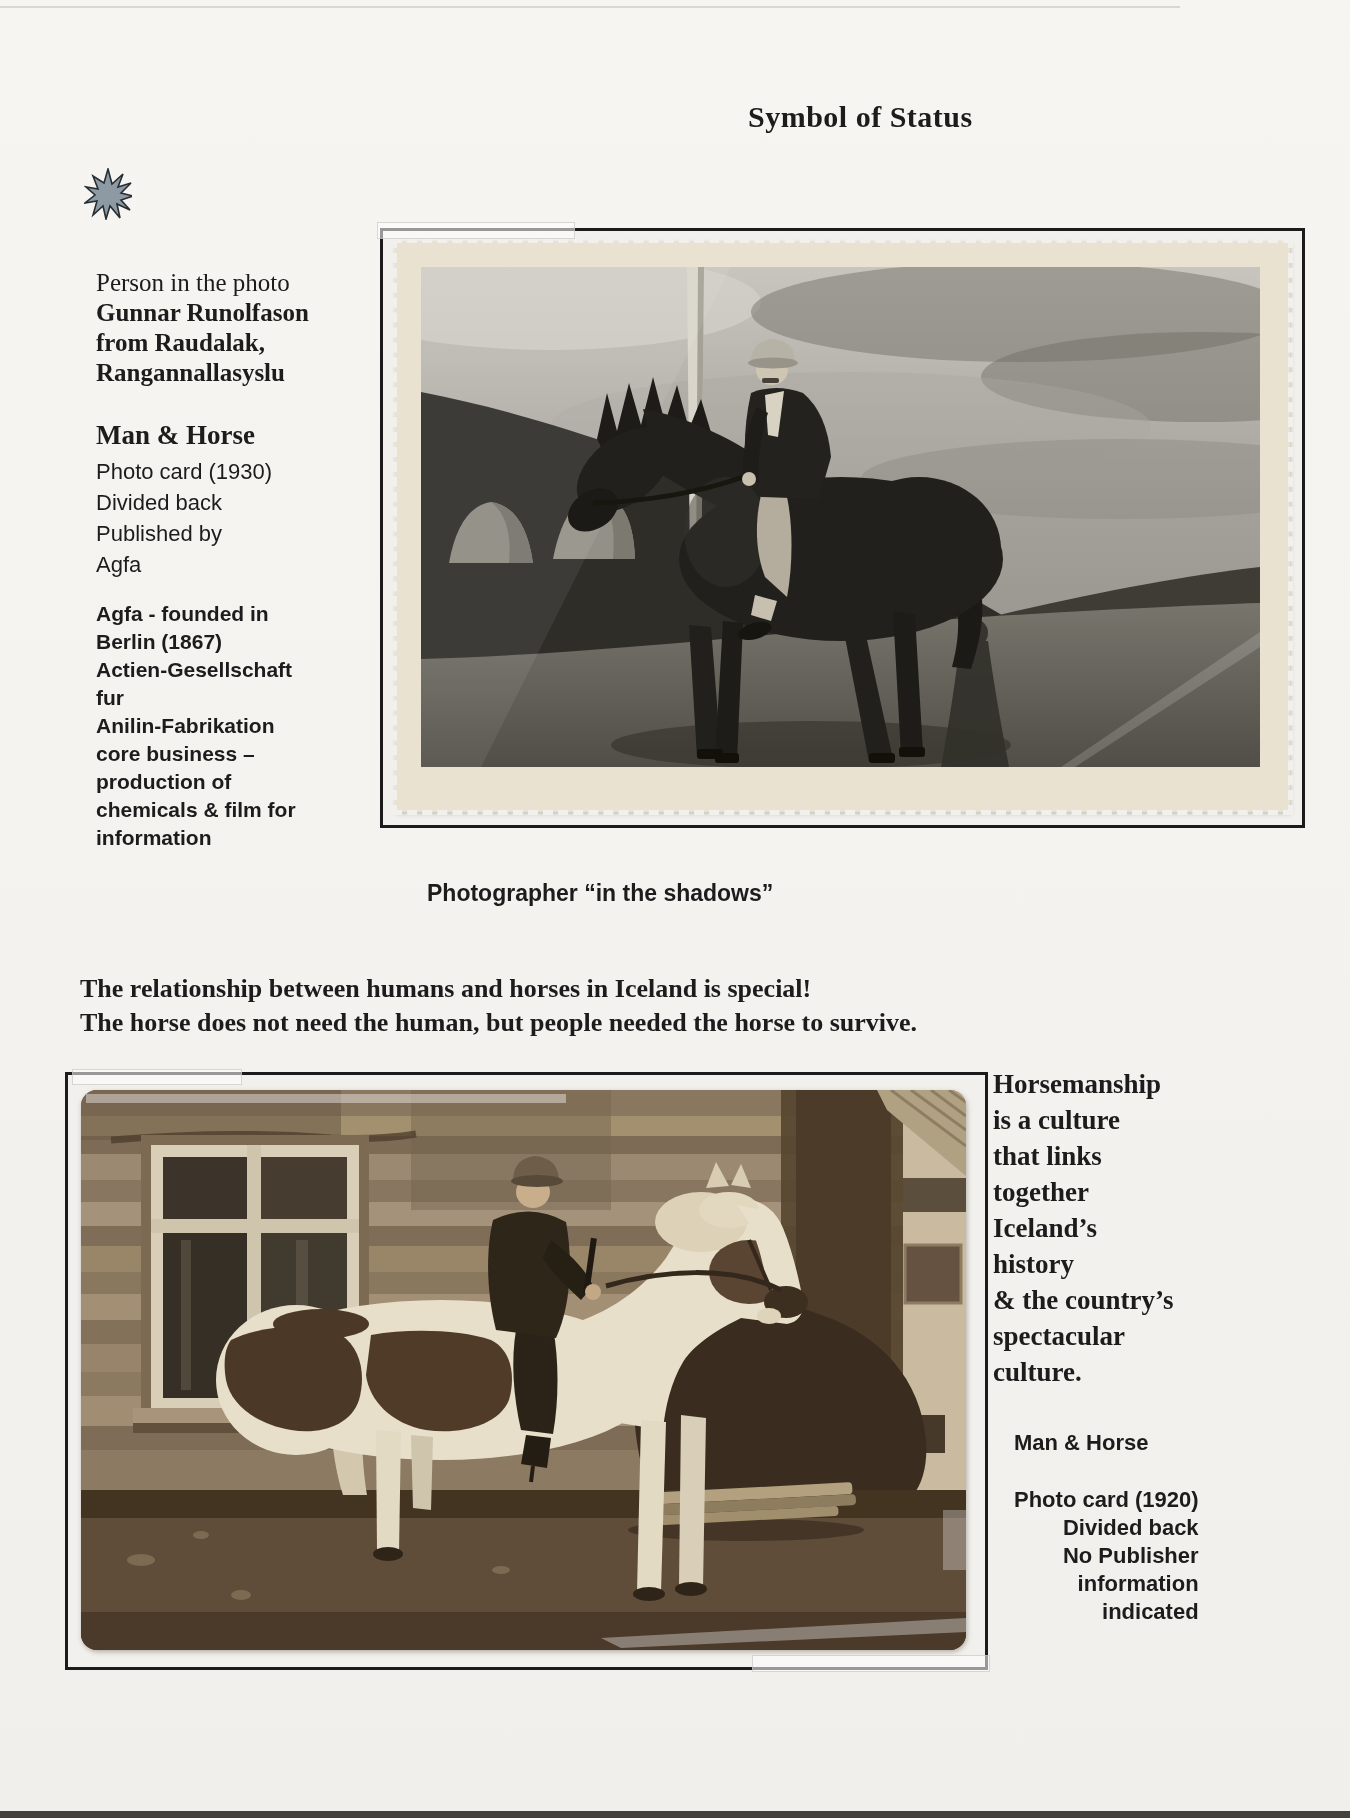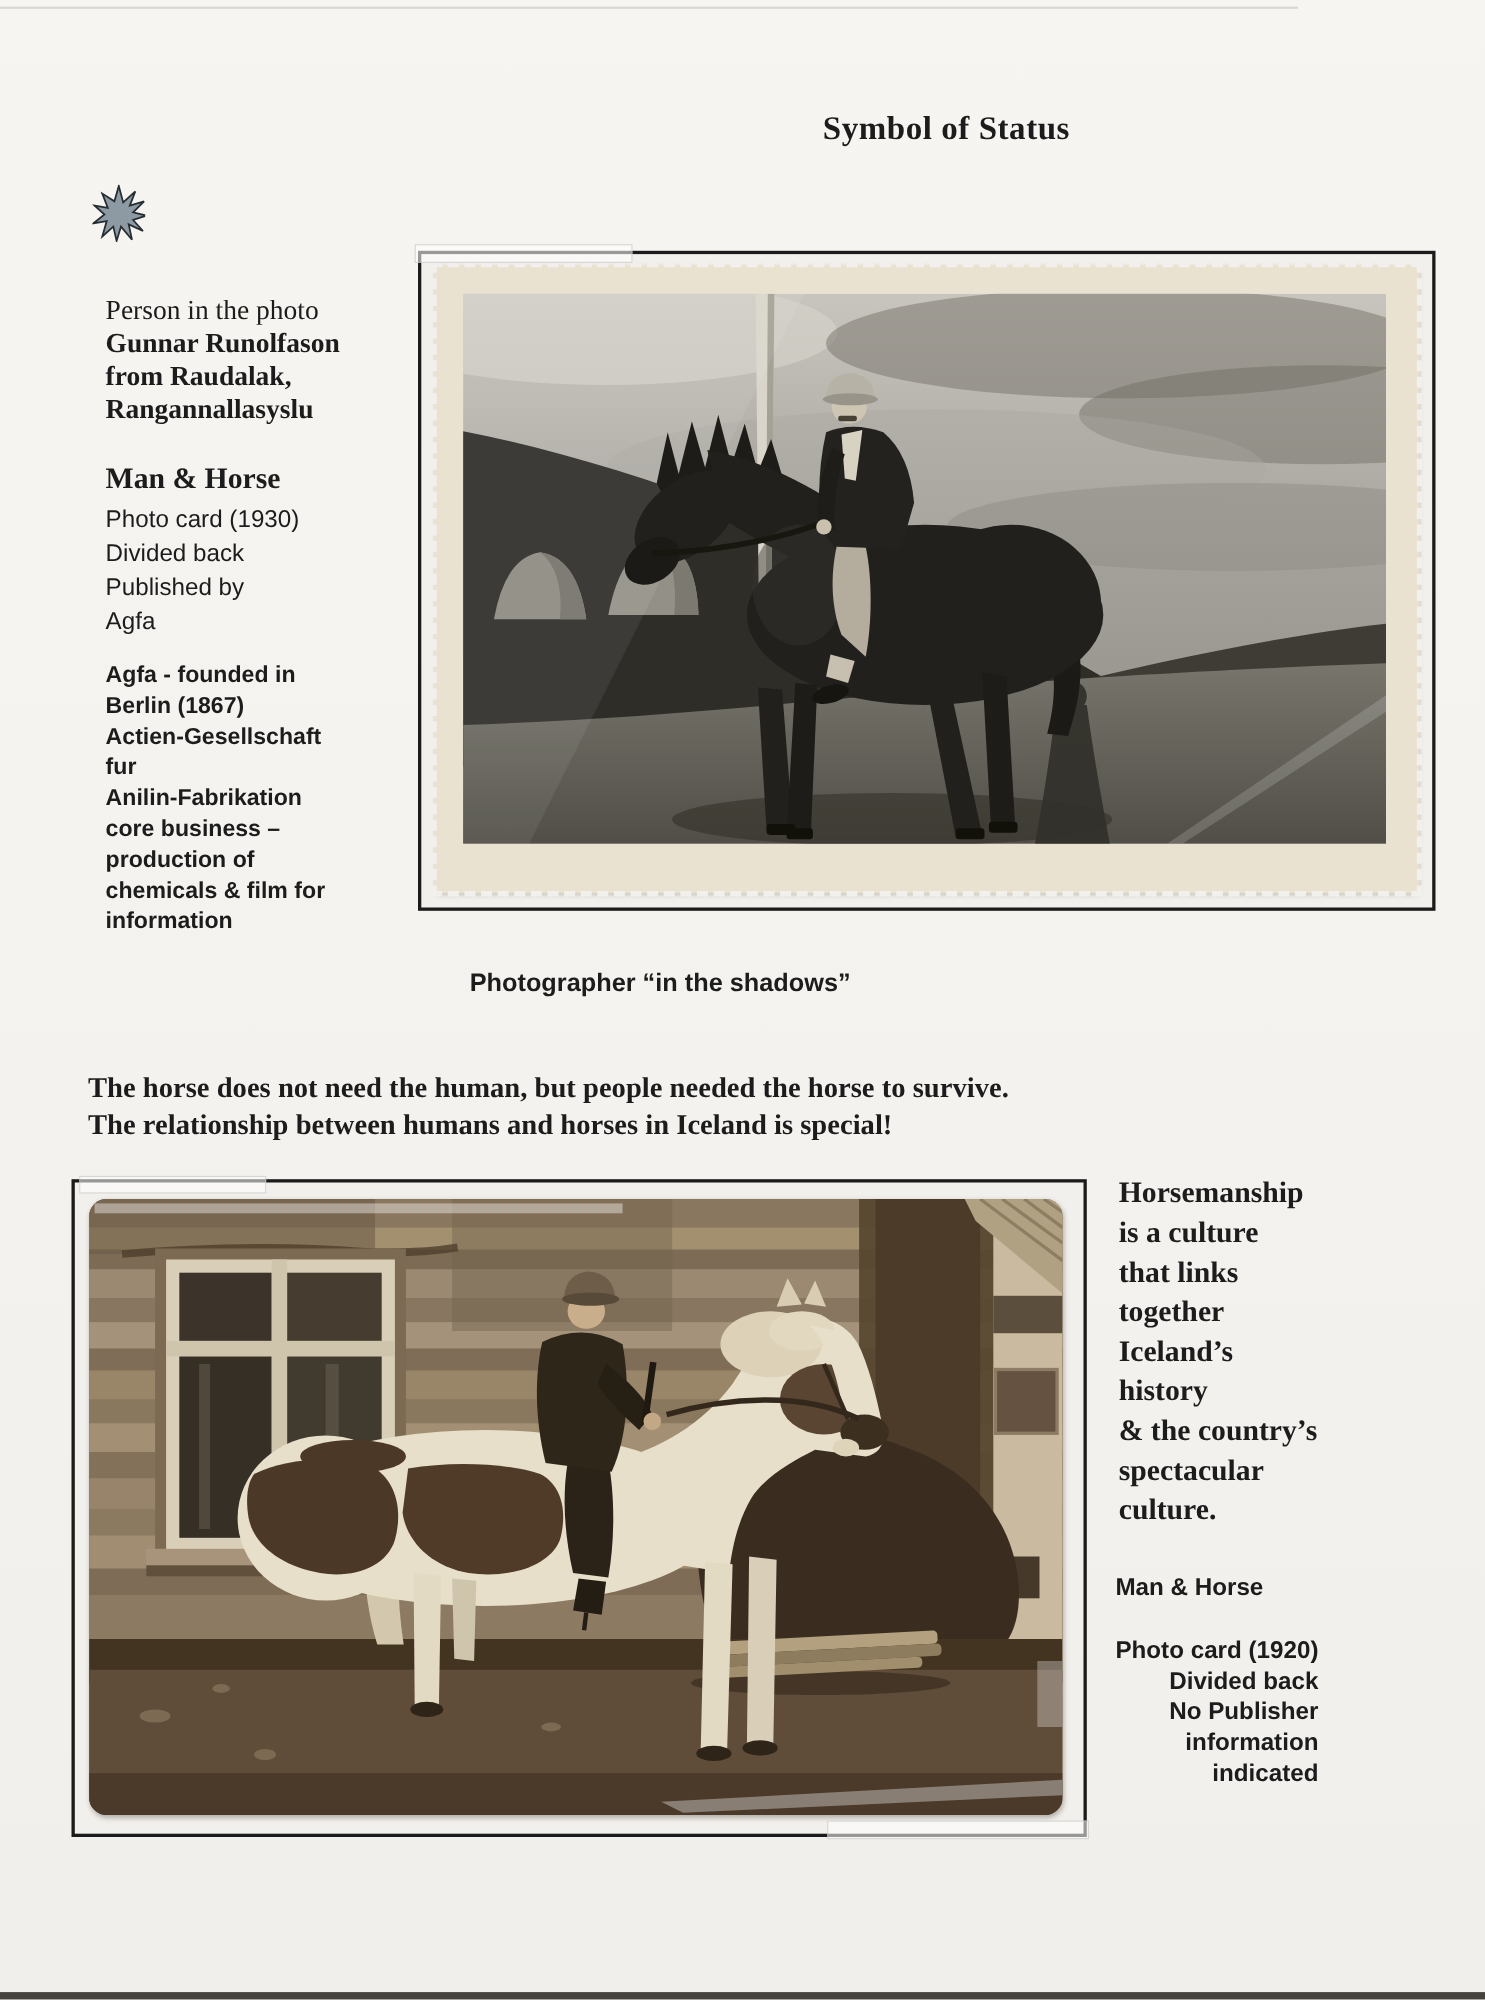--- a/index.html
+++ b/index.html
@@ -26,21 +26,21 @@
   .img1{position:absolute;left:26px;top:26px;}
 
   .caption1{left:427px;top:880px;font-size:23px;font-weight:bold;}
 
   .body-text{left:80px;top:972px;font-size:26px;line-height:34px;font-weight:bold;}
 
   .frame2{left:65px;top:1072px;width:923px;height:598px;}
   .print2{position:absolute;left:13px;top:15px;width:885px;height:560px;background:#8a775f;
           border-radius:16px;overflow:hidden;box-shadow:1px 2px 5px rgba(60,50,40,.35);}
 
-  .quote-block{left:1017px;top:1066px;font-size:27px;line-height:36px;font-weight:bold;}
+  .quote-block{left:993px;top:1066px;font-size:27px;line-height:36px;font-weight:bold;}
   .card2-title{left:1014px;top:1430px;font-size:22px;font-weight:bold;}
   .card2-details{left:1014px;top:1486px;font-size:22px;line-height:28px;font-weight:bold;text-align:right;}
 
   .tape{background:rgba(255,255,255,.55);border:1px solid rgba(190,190,185,.6);}
   .scan-top{left:0;top:6px;width:1180px;height:2px;background:#d9d7d3;}
   .scan-bottom{left:0;bottom:0;width:1350px;height:7px;background:#45423e;}
 </style>
 </head>
 <body>
 
@@ -158,22 +158,22 @@
         <polygon points="640,500 839,365 839,380 654,500" fill="#ffffff" opacity="0.16"></polygon>
       </svg>
       <div class="deckle"></div>
     </div>
     <div class="abs tape" style="left:-6px;top:-9px;width:196px;height:15px"></div>
   </div>
 
   <div class="abs caption1 sans">Photographer “in the shadows”</div>
 
   <div class="abs body-text serif">
+    <div>The relationship between humans and horses in Iceland is special!</div>
     <div>The horse does not need the human, but people needed the horse to survive.</div>
-    <div>The relationship between humans and horses in Iceland is special!</div>
   </div>
 
   <div class="abs photo-frame frame2">
     <div class="print2">
       <svg width="885" height="560" viewBox="0 0 885 560" preserveAspectRatio="none">
         <rect width="885" height="430" fill="#96836a"></rect>
         <g>
           <rect y="0" width="885" height="26" fill="#8a775f"></rect>
           <rect y="26" width="885" height="20" fill="#a3906f"></rect>
           <rect y="46" width="885" height="18" fill="#7d6b55"></rect>

